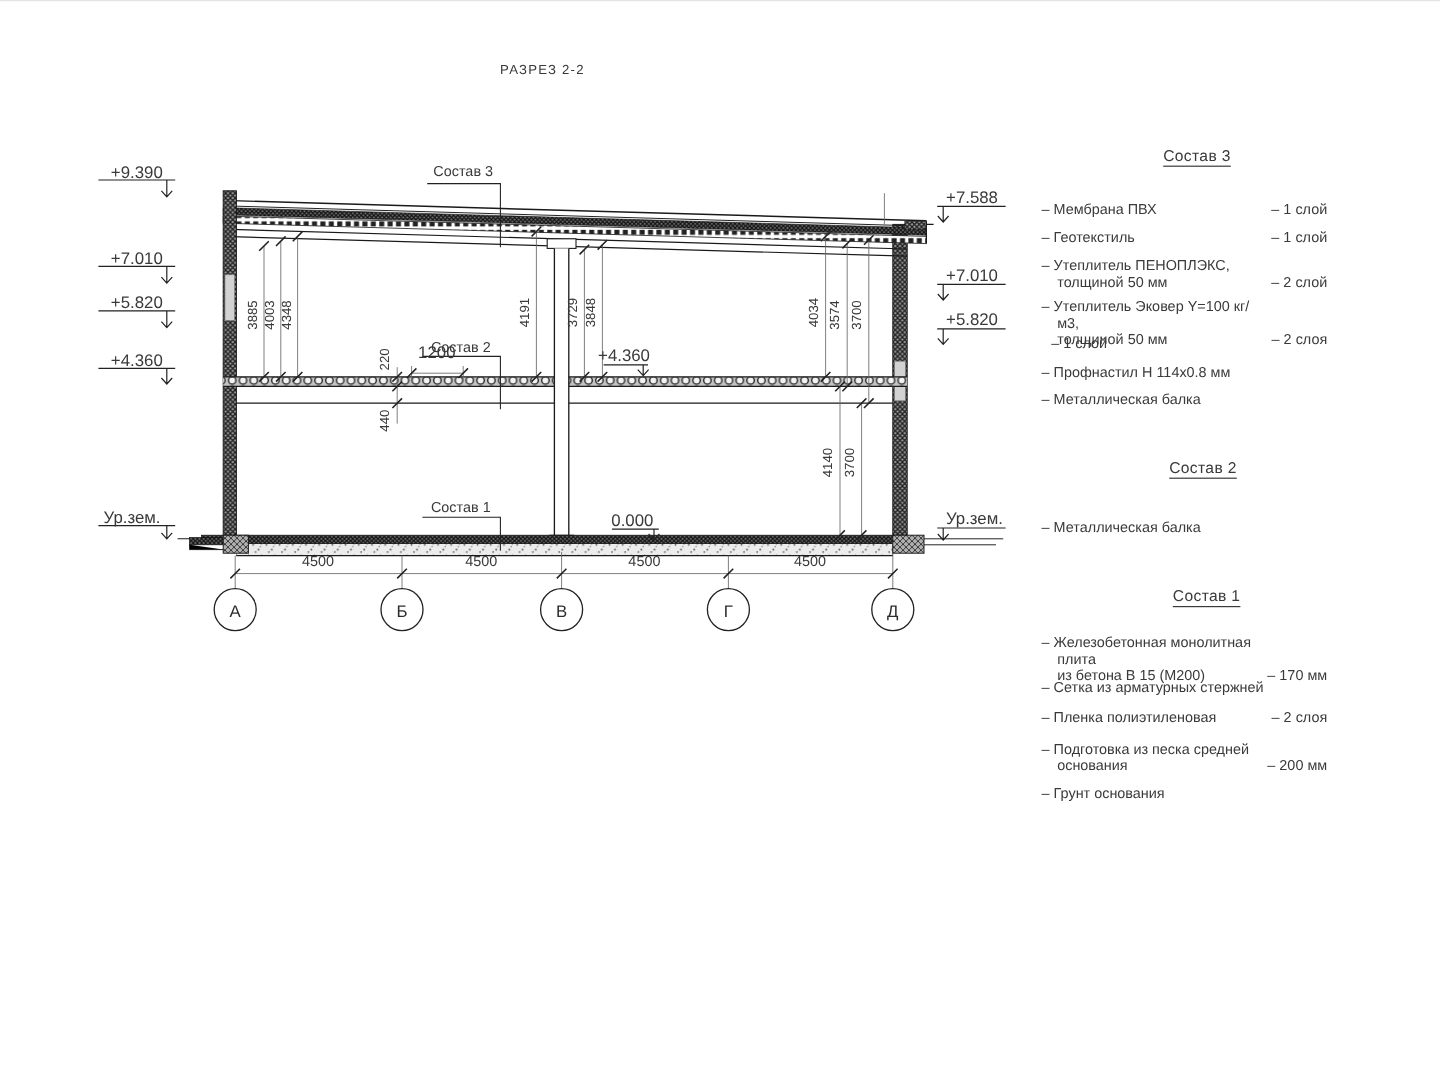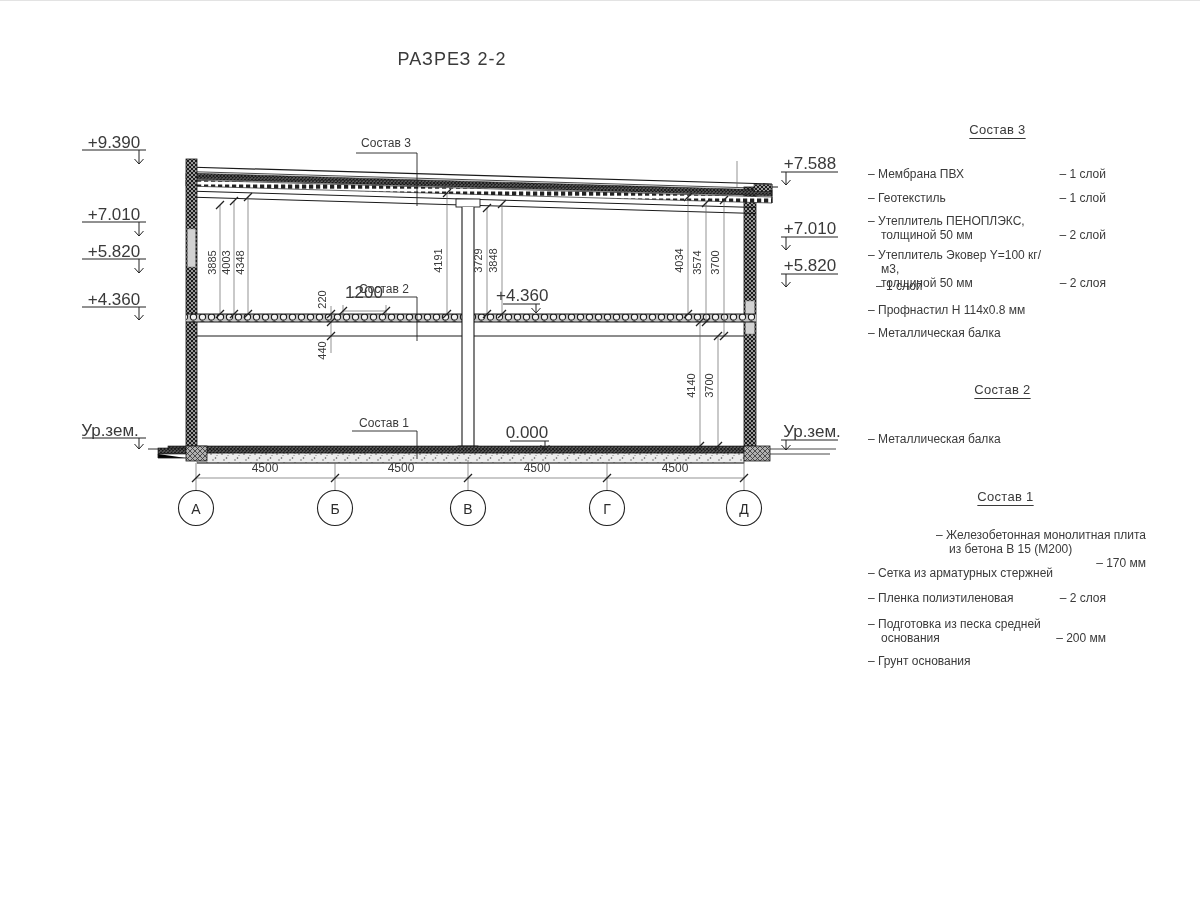--- a/index.html
+++ b/index.html
@@ -2,23 +2,23 @@
 <html><head>
 <meta charset="utf-8">
 <style>
   html,body{margin:0;padding:0;background:#fff;}
   #canvas{
     position:relative;width:1200px;height:900px;background:#ffffff;overflow:hidden;
     font-family:"Liberation Sans",sans-serif;color:#3a3a3a;
     border-top:1px solid #e3e3e3;border-right:1px solid #d6d6d6;
   }
   svg{position:absolute;left:0;top:0;}
-  .lbl{position:absolute;font-size:17px;line-height:12px;white-space:nowrap;color:#3a3a3a;}
+  .lbl{position:absolute;font-size:14px;line-height:12px;white-space:nowrap;color:#3a3a3a;}
   .ctr{text-align:center;}
-  .title{font-size:18px;letter-spacing:1px;text-underline-offset:4px;}
+  .title{font-size:11px;letter-spacing:1px;text-underline-offset:4px;}
   .vdim{position:absolute;width:56px;height:13px;font-size:11px;text-align:center;
         transform:rotate(-90deg);transform-origin:center;white-space:nowrap;color:#3a3a3a;}
   .leader{font-size:12px;}
   .axis{position:absolute;width:30px;font-size:14px;text-align:center;color:#2c2c2c;}
   .span-dim{position:absolute;width:60px;font-size:12px;text-align:center;}
   
   .leg-head{position:absolute;font-size:13px;text-align:center;text-decoration:underline;text-underline-offset:4px;letter-spacing:.3px;}
   .leg{position:absolute;display:flex;justify-content:space-between;align-items:flex-end;
        font-size:12px;line-height:14px;}
   .lname{white-space:pre-line;padding-left:13px;text-indent:-13px;max-width:186px;}
@@ -250,21 +250,21 @@
     <span class="lval"></span>
   </div>
 
   <div class="leg-head" style="left:935px;top:381px;width:135px;">Состав 2</div>
   <div class="leg" style="left:868px;top:431px;width:235px;">
     <span class="lname">– Металлическая балка</span>
     <span class="lval"></span>
   </div>
 
   <div class="leg-head" style="left:938px;top:488px;width:135px;">Состав 1</div>
-  <div class="leg" style="left:908px;top:527px;width:238px;flex-direction:column;">
+  <div class="leg" style="left:868px;top:527px;width:238px;">
     <span class="lname" style="max-width:200px;">– Железобетонная  монолитная плита
 из бетона В 15 (М200)</span>
     <span class="lval">– 170 мм</span>
   </div>
   <div class="leg" style="left:868px;top:565px;width:238px;">
     <span class="lname">– Сетка из арматурных стержней</span>
     <span class="lval"></span>
   </div>
   <div class="leg" style="left:868px;top:590px;width:238px;">
     <span class="lname">– Пленка полиэтиленовая</span>

